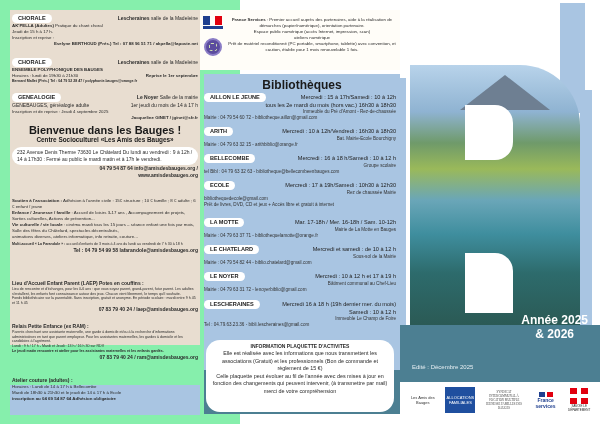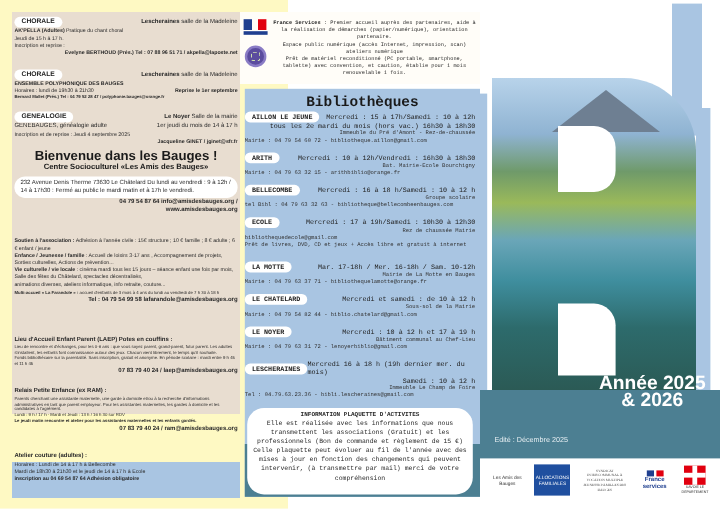--- a/index.html
+++ b/index.html
@@ -1,51 +1,51 @@
 <!DOCTYPE html>
 <html><head>
 <meta charset="utf-8">
 <style>
   * { box-sizing: border-box; margin: 0; padding: 0; }
   body { width: 600px; height: 424px; background: #ffffff; font-family: "Liberation Sans", sans-serif; color: #2a2a2a; position: relative; overflow: hidden; }
-  .panel-left { position: absolute; left: 0; top: 0; width: 240px; height: 424px; background: #fef9c3; }
+  .panel-left { position: absolute; left: 0; top: 0; width: 240px; height: 424px; background: #86efac; }
   .beige { position: absolute; left: 10px; top: 10px; width: 190px; height: 335px; background: #e8ddd0; }
   .blue-bottom-left { position: absolute; left: 10px; top: 385px; width: 190px; height: 30px; background: #a9c5e2; }
   .pill { display: inline-block; background: #fff; border-radius: 8px; padding: 0 6px; font-weight: bold; font-size: 5.6px; color: #222; line-height: 9px; }
   .tiny { font-size: 4.4px; line-height: 6px; }
   .sm { font-size: 5px; line-height: 6.8px; }
   .b { font-weight: bold; }
   .right { text-align: right; }
   .abs { position: absolute; }
   .row { display: flex; justify-content: space-between; align-items: center; }
   .welcome-title { font-size: 11px; font-weight: bold; text-align: center; color: #1a1a1a; }
   .welcome-sub { font-size: 6.4px; font-weight: bold; text-align: center; color: #1a1a1a; }
   .addr-box { background: #fff; border-radius: 10px; padding: 2px 5px; font-size: 5px; line-height: 7px; }
 
-  .panel-mid { position: absolute; left: 200px; top: 0; width: 200px; height: 424px; font-family: Liberation Mono, monospace; }
+  .panel-mid { position: absolute; left: 200px; top: 0; width: 200px; height: 424px; }
   .mid-top { position: absolute; left: 0; top: 10px; width: 200px; height: 60px; background: #fffdf8; }
   .mid-blue { position: absolute; left: 4px; top: 74px; width: 196px; height: 340px; background: #a9c5e2; }
   .mid-teal-band { position: absolute; left: 4px; top: 370px; width: 196px; height: 44px; background: #4c7f92; }
   .biblio-title { font-size: 12px; font-weight: bold; text-align: center; color: #1a1a1a; }
   .lib-entry { position: absolute; left: 4px; width: 192px; }
   .lib-line { font-size: 5.6px; line-height: 7px; color: #222; }
   .lib-detail { font-size: 4.6px; line-height: 6px; color: #333; }
   .info-box { position: absolute; left: 6px; top: 340px; width: 188px; height: 72px; background: #fff; border-radius: 14px; padding: 3px 4px; text-align: center; }
 
   .panel-right { position: absolute; left: 400px; top: 0; width: 200px; height: 424px; }
   .right-title { position: absolute; left: 0; top: 18px; width: 200px; text-align: center; font-size: 15px; font-weight: bold; color: #111; line-height: 19px; }
   .blue-strip-top { position: absolute; left: 160px; top: 3px; width: 25px; height: 110px; background: #a9c5e2; }
   .blue-strip-left { position: absolute; left: 0; top: 78px; width: 6px; height: 300px; background: #a9c5e2; }
   .blue-right-side { position: absolute; left: 180px; top: 90px; width: 12px; height: 300px; background: #a9c5e2; }
   .photo { position: absolute; left: 10px; top: 65px; width: 170px; height: 260px; border-radius: 0 60px 0 0; background: linear-gradient(180deg, #b8d3ea 0%, #8fb3d2 18%, #6f9a6a 30%, #9ab95a 40%, #6aa6b8 52%, #3f8e9e 65%, #2d6b6c 80%, #2b5a55 100%); overflow: hidden; }
   .mountain { position: absolute; left: 50px; top: 10px; width: 0; height: 0; border-left: 45px solid transparent; border-right: 45px solid transparent; border-bottom: 35px solid #6e7f92; }
   .b-letter { position: absolute; left: 55px; top: 40px; width: 55px; height: 200px; }
   .b-bar { position: absolute; background: #fff; }
   .teal-band { position: absolute; left: 0; top: 325px; width: 200px; height: 60px; background: #4c7f92; }
-  .year { position: absolute; right: 12px; top: 313px; text-align: center; color: #fff; font-weight: bold; font-size: 16px; line-height: 14px; margin-left: 40px; }
+  .year { position: absolute; right: 12px; top: 313px; text-align: center; color: #fff; font-weight: bold; font-size: 12px; line-height: 14px; margin-left: 40px; }
   .edited { position: absolute; left: 12px; top: 364px; color: #e6eef2; font-size: 6px; }
   .logos { position: absolute; left: 0; top: 382px; width: 200px; height: 36px; display: flex; align-items: center; justify-content: space-around; padding: 0 4px; background: #fff; }
   .logo { height: 26px; display: flex; align-items: center; justify-content: center; font-size: 4px; text-align: center; }
 </style>
 </head>
 <body>
 
 <div class="panel-left">
   <div class="beige"></div>
   <div class="blue-bottom-left"></div>

